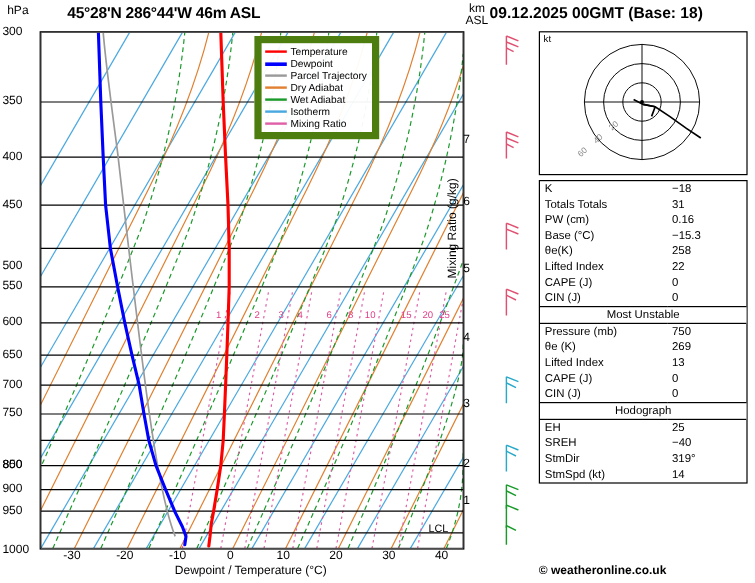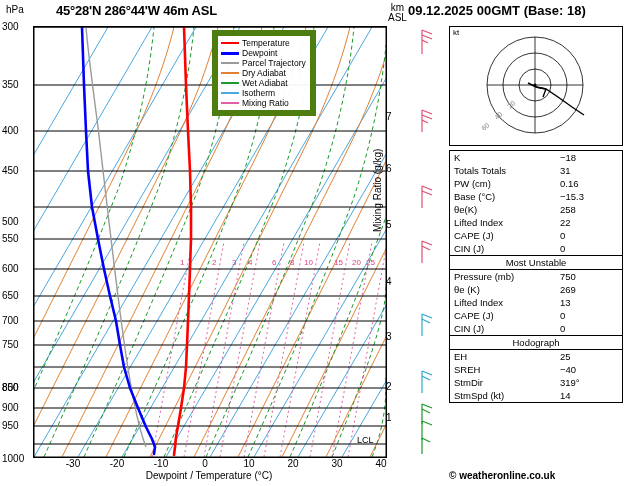--- a/index.html
+++ b/index.html
@@ -55,21 +55,21 @@
     font-size: 10px; color: #000;
   }
   .ylabels { position: absolute; left: 0; top: 26px; width: 32px; height: 430px; }
   
   .kmlabels { position: absolute; left: 386px; top: 26px; width: 22px; height: 430px; }
   .kmlab {
     position: absolute; left: 0; width: 20px;
     font-size: 10px; color: #000;
   }
   
-  .xlabels { position: absolute; left: 42px; top: 458px; width: 352px; height: 14px; }
+  .xlabels { position: absolute; left: 29px; top: 458px; width: 352px; height: 14px; }
   .xlab {
     position: absolute; top: 0;
     font-size: 10px; color: #000; text-align: center;
     transform: translateX(-50%);
   }
   .xtitle {
     position: absolute; left: 33px; top: 470px; width: 352px;
     text-align: center; font-size: 10px; color: #000;
   }
   

